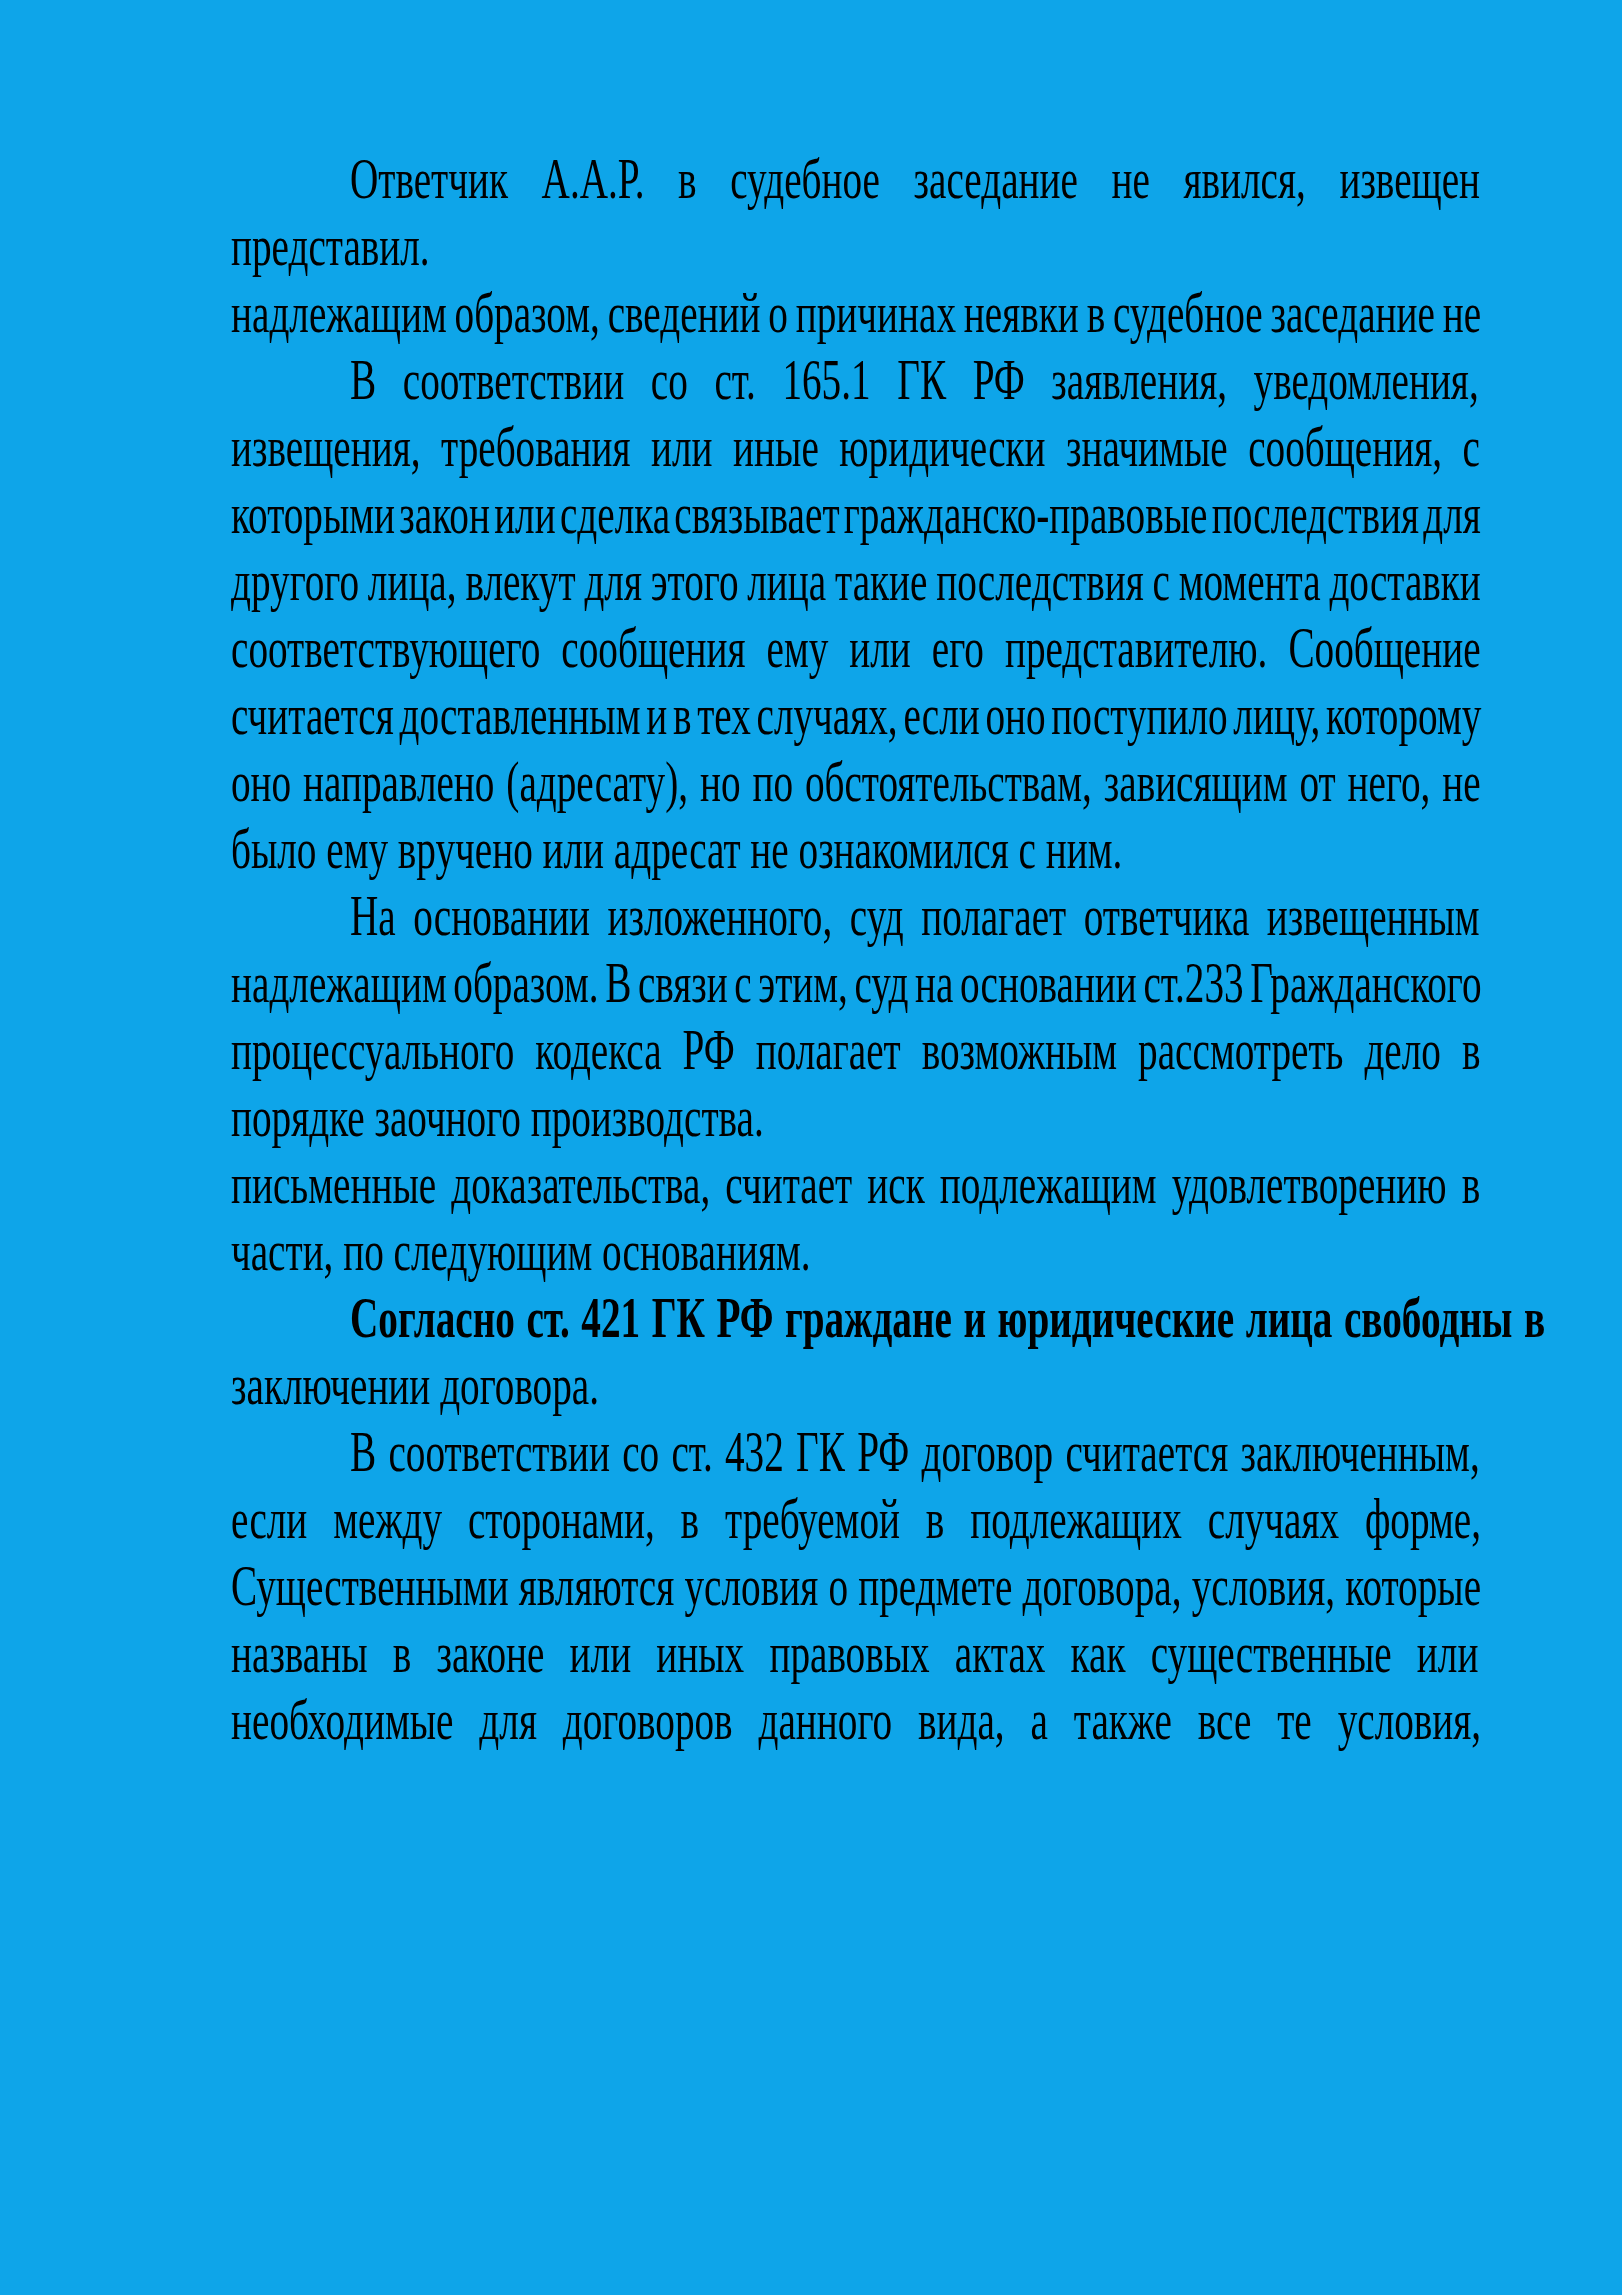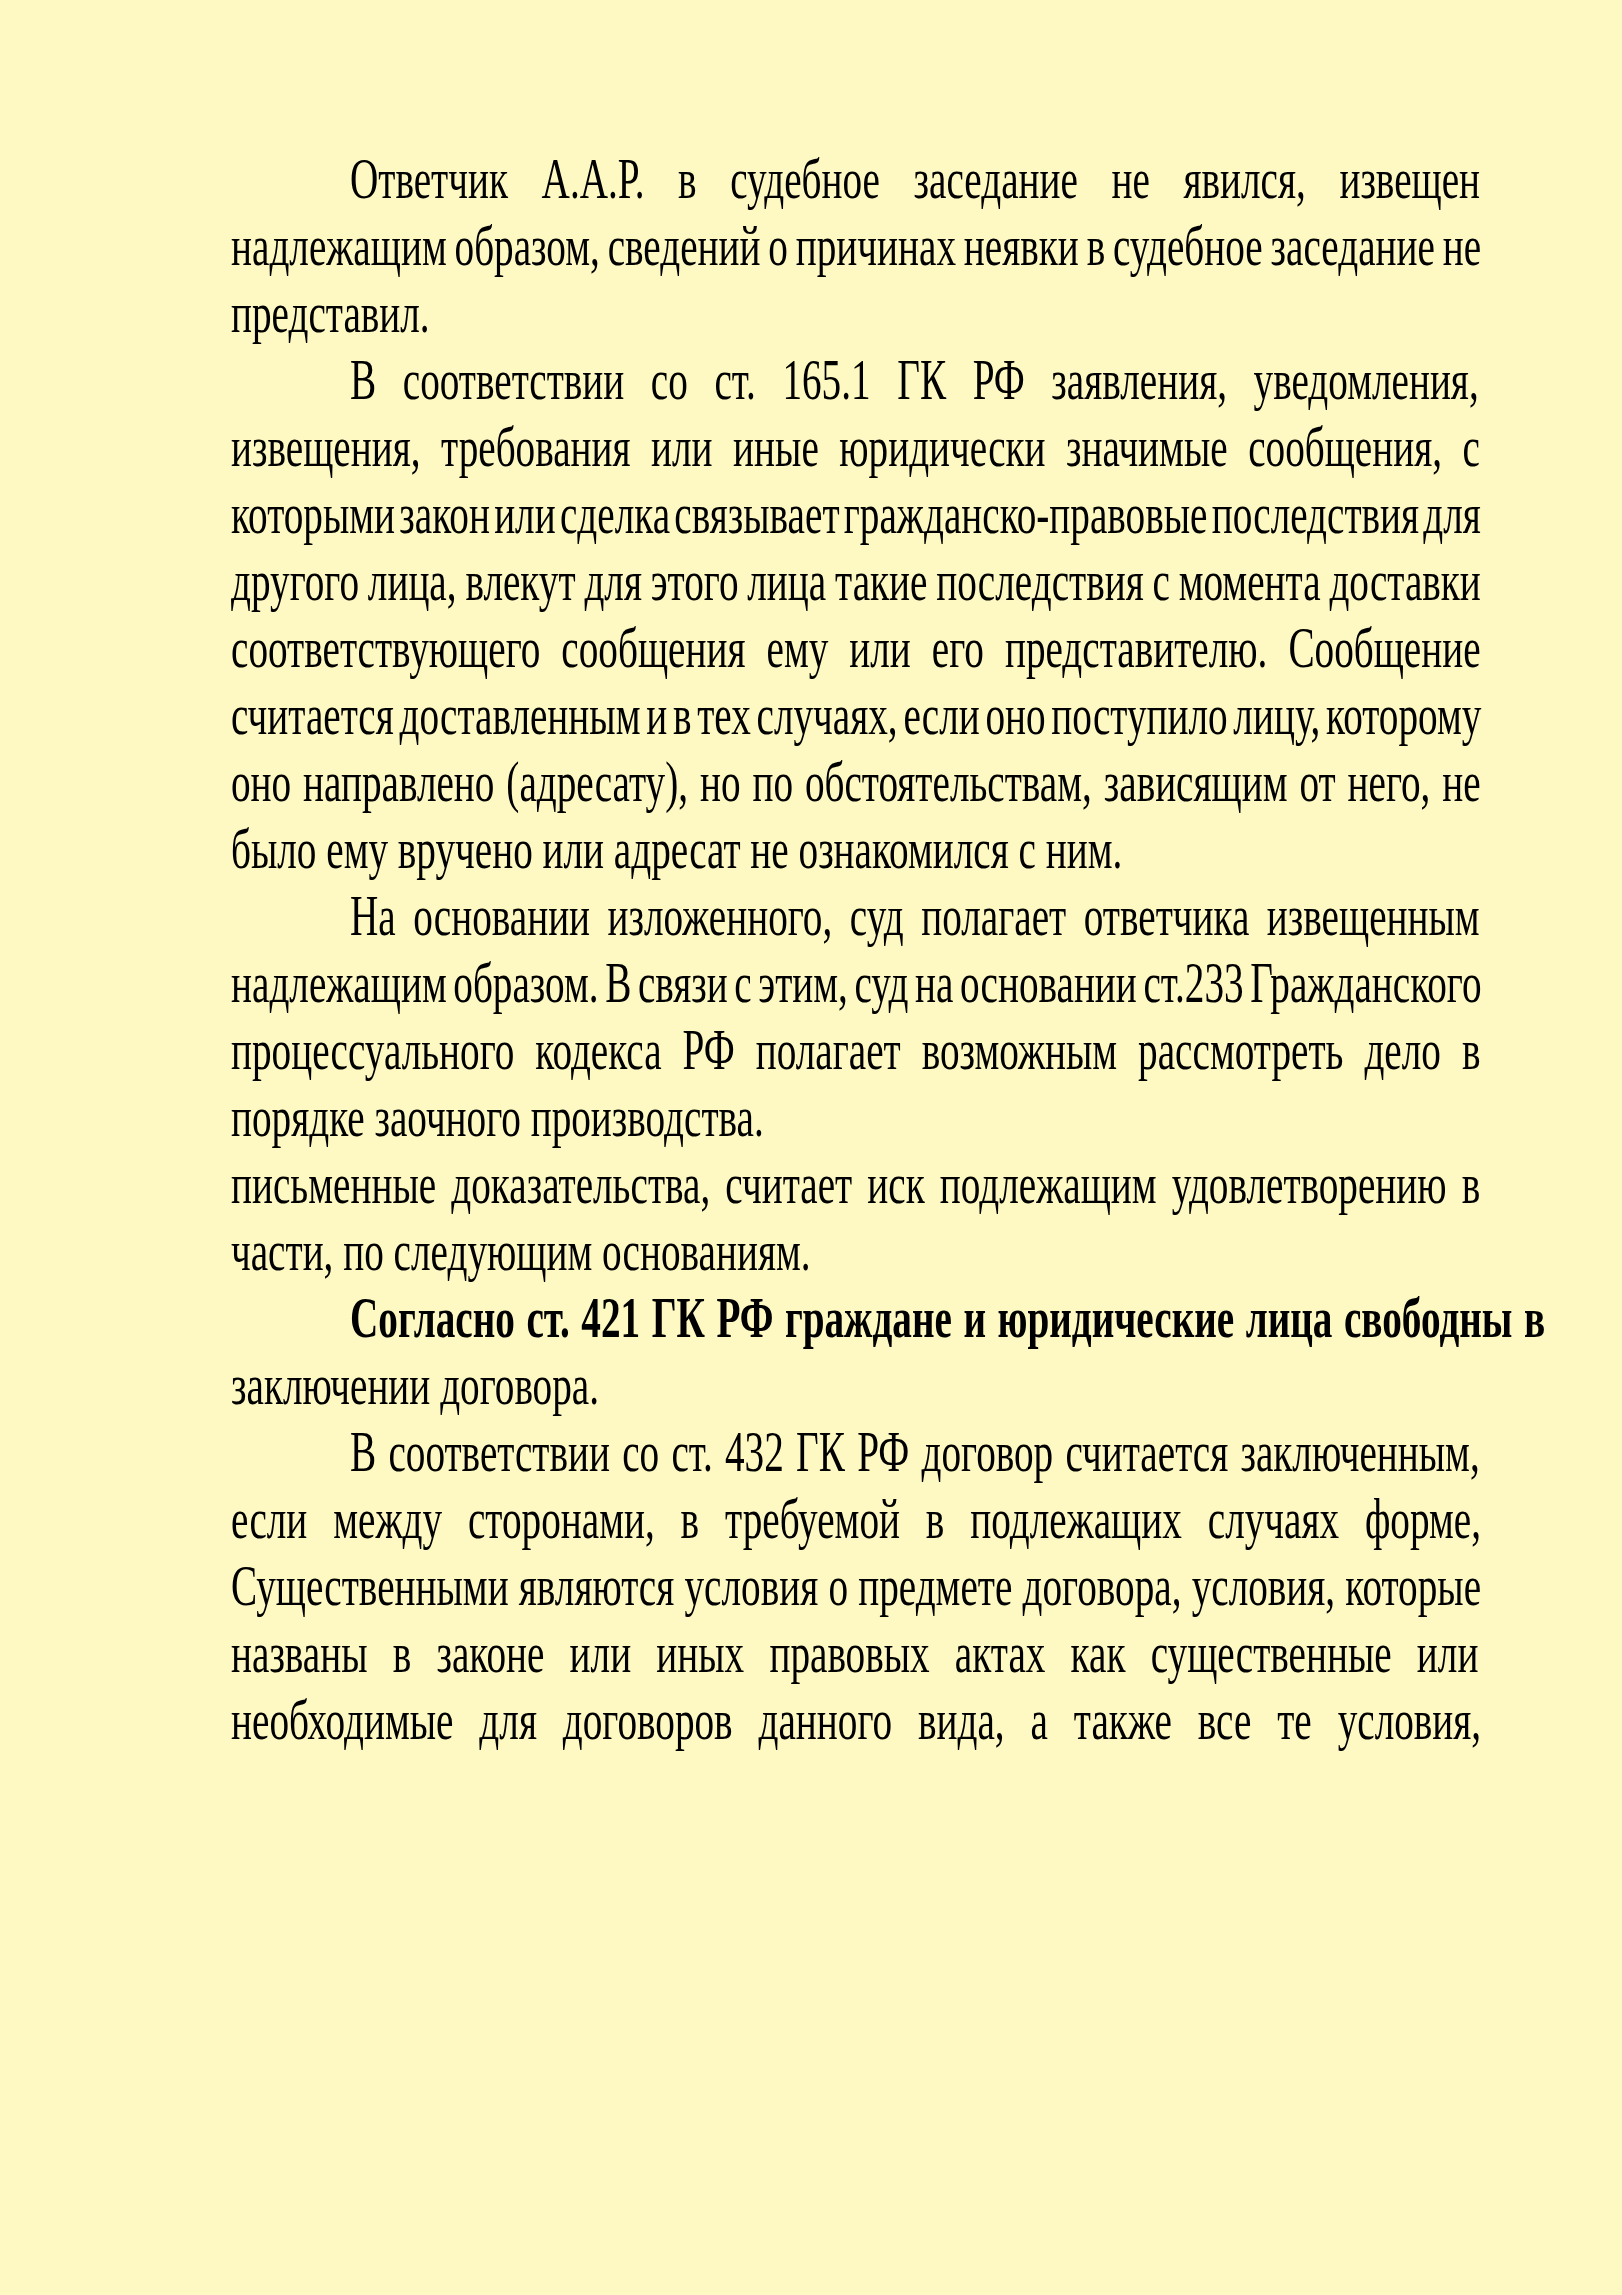--- a/index.html
+++ b/index.html
@@ -11,21 +11,21 @@
     width: 1623px;
     height: 2295px;
     position: relative;
     font-family: "Liberation Serif", "DejaVu Serif", serif;
   }
   .page {
     position: absolute;
     left: 0; top: 0;
     width: 1623px;
     height: 2295px;
-    background: #fef9c3;
+    background: #0ea5e9;
     color: #000000;
     overflow: hidden;
   }
   
   .text-block {
     position: absolute;
     left: 231px;
     top: 146px;
     width: 1241px;
   }
@@ -46,22 +46,22 @@
     letter-spacing: 0;
   }
 </style>
 </head>
 <body>
 
 <div class="page">
   <div class="text-block" id="text-block">
       <div class="paragraph">
         <div class="line" style="padding-left: 119px;"><span class="line-text" style="word-spacing: 34px; transform: scaleX(0.7);">Ответчик А.А.Р. в судебное заседание не явился, извещен</span></div>
+        <div class="line"><span class="line-text" style="transform: scaleX(0.7);">представил.</span></div>
         <div class="line"><span class="line-text" style="word-spacing: -2.8px; transform: scaleX(0.7);">надлежащим образом, сведений о причинах неявки в судебное заседание не</span></div>
-        <div class="line"><span class="line-text" style="transform: scaleX(0.7);">представил.</span></div>
       </div>
       <div class="paragraph">
         <div class="line" style="padding-left: 119px; text-align: center;"><span class="line-text" style="word-spacing: 24px; transform: scaleX(0.7);">В соответствии со ст. 165.1 ГК РФ заявления, уведомления,</span></div>
         <div class="line"><span class="line-text" style="word-spacing: 15.3px; transform: scaleX(0.7);">извещения, требования или иные юридически значимые сообщения, с</span></div>
         <div class="line"><span class="line-text" style="word-spacing: -7.9px; transform: scaleX(0.7);">которыми закон или сделка связывает гражданско-правовые последствия для</span></div>
         <div class="line"><span class="line-text" style="word-spacing: -1.4px; transform: scaleX(0.7);">другого лица, влекут для этого лица такие последствия с момента доставки</span></div>
         <div class="line"><span class="line-text" style="word-spacing: 16px; transform: scaleX(0.7);">соответствующего сообщения ему или его представителю. Сообщение</span></div>
         <div class="line"><span class="line-text" style="word-spacing: -5.8px; transform: scaleX(0.7);">считается доставленным и в тех случаях, если оно поступило лицу, которому</span></div>
         <div class="line"><span class="line-text" style="word-spacing: 3px; transform: scaleX(0.7);">оно направлено (адресату), но по обстоятельствам, зависящим от него, не</span></div>
         <div class="line"><span class="line-text" style="transform: scaleX(0.7);">было ему вручено или адресат не ознакомился с ним.</span></div>

